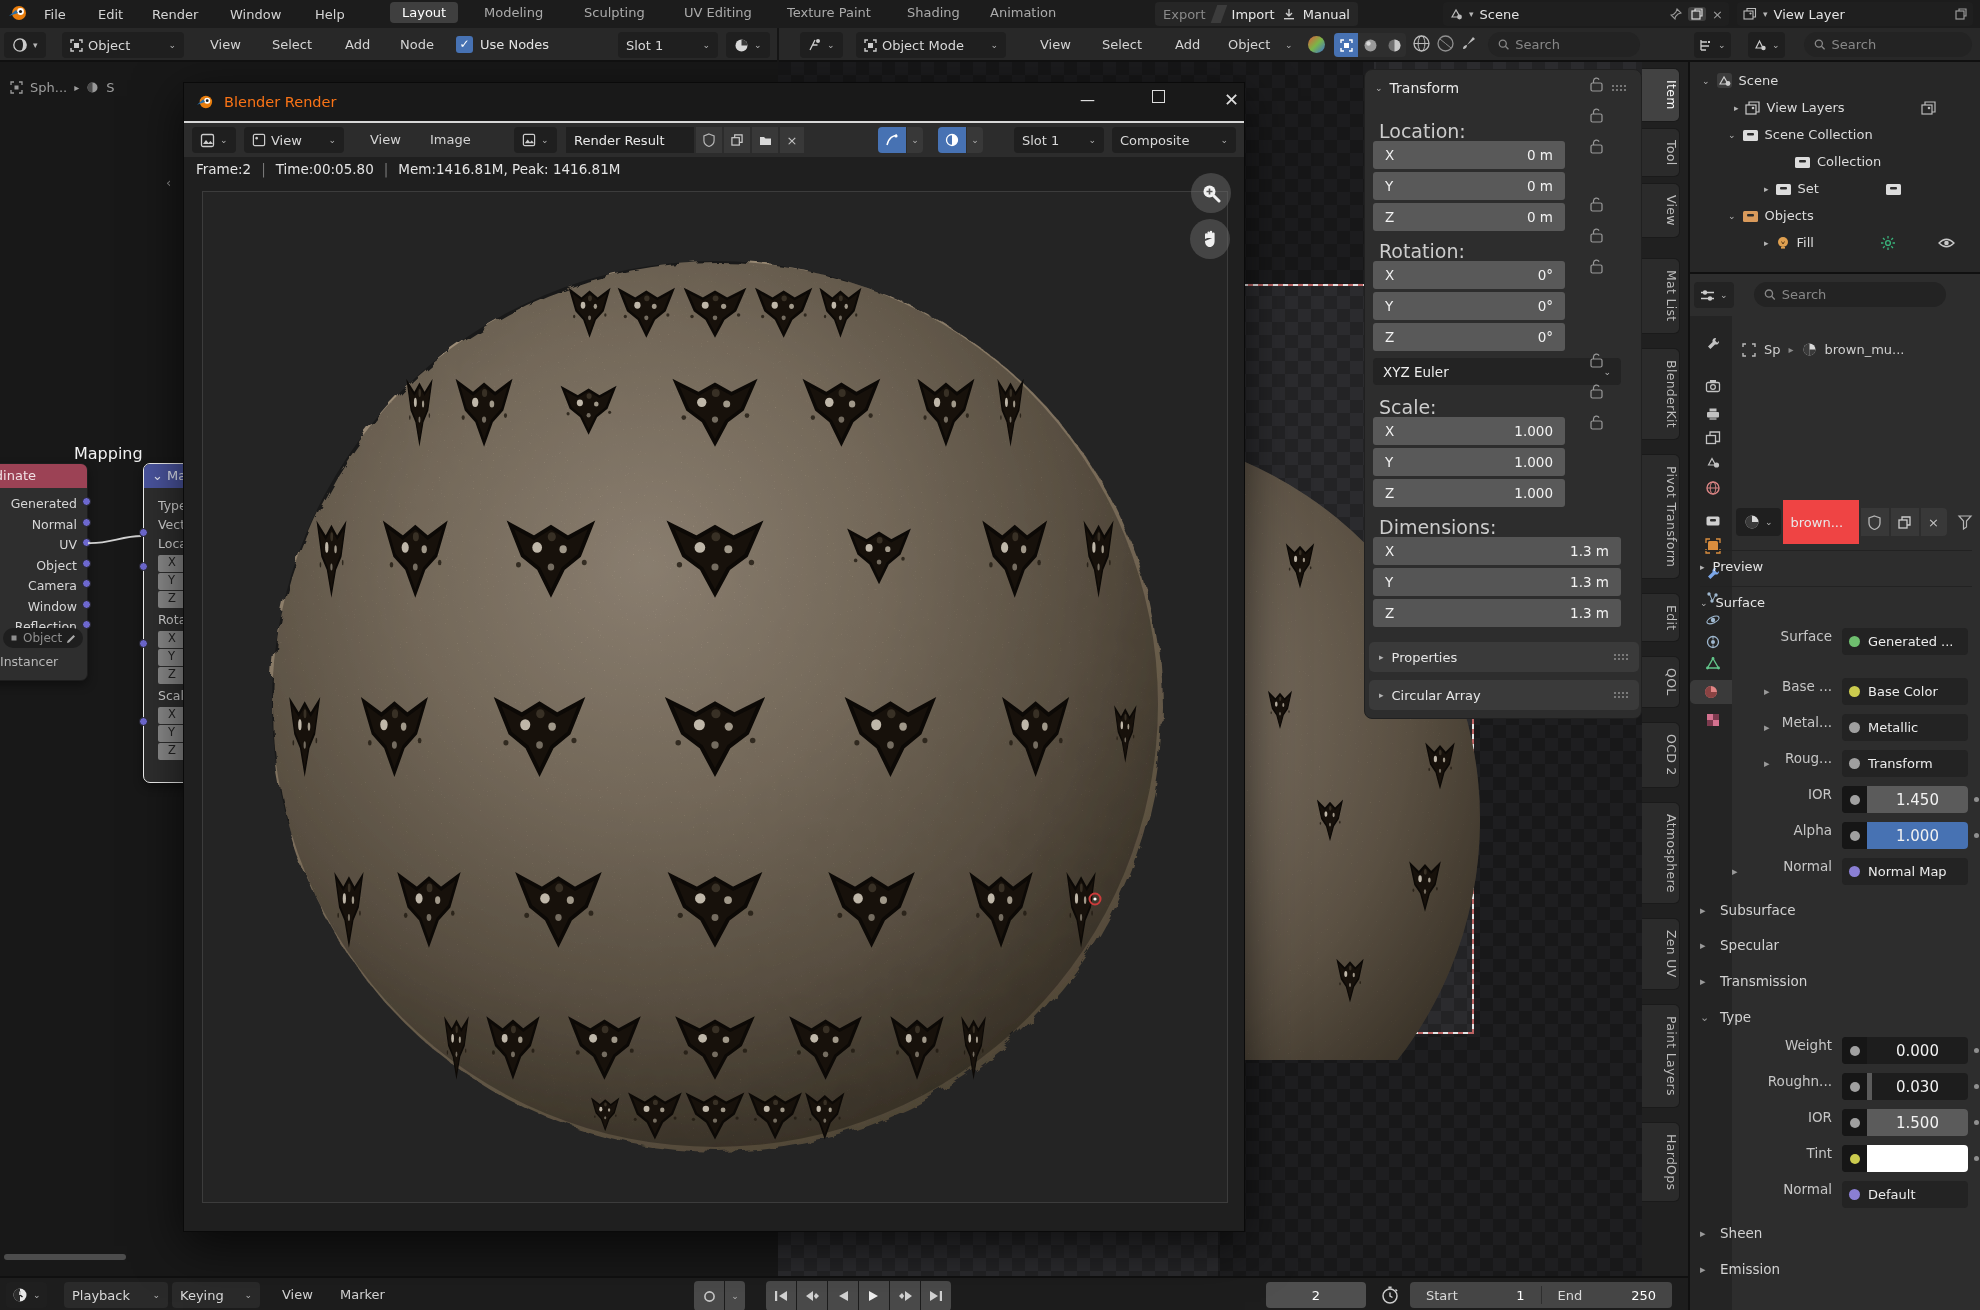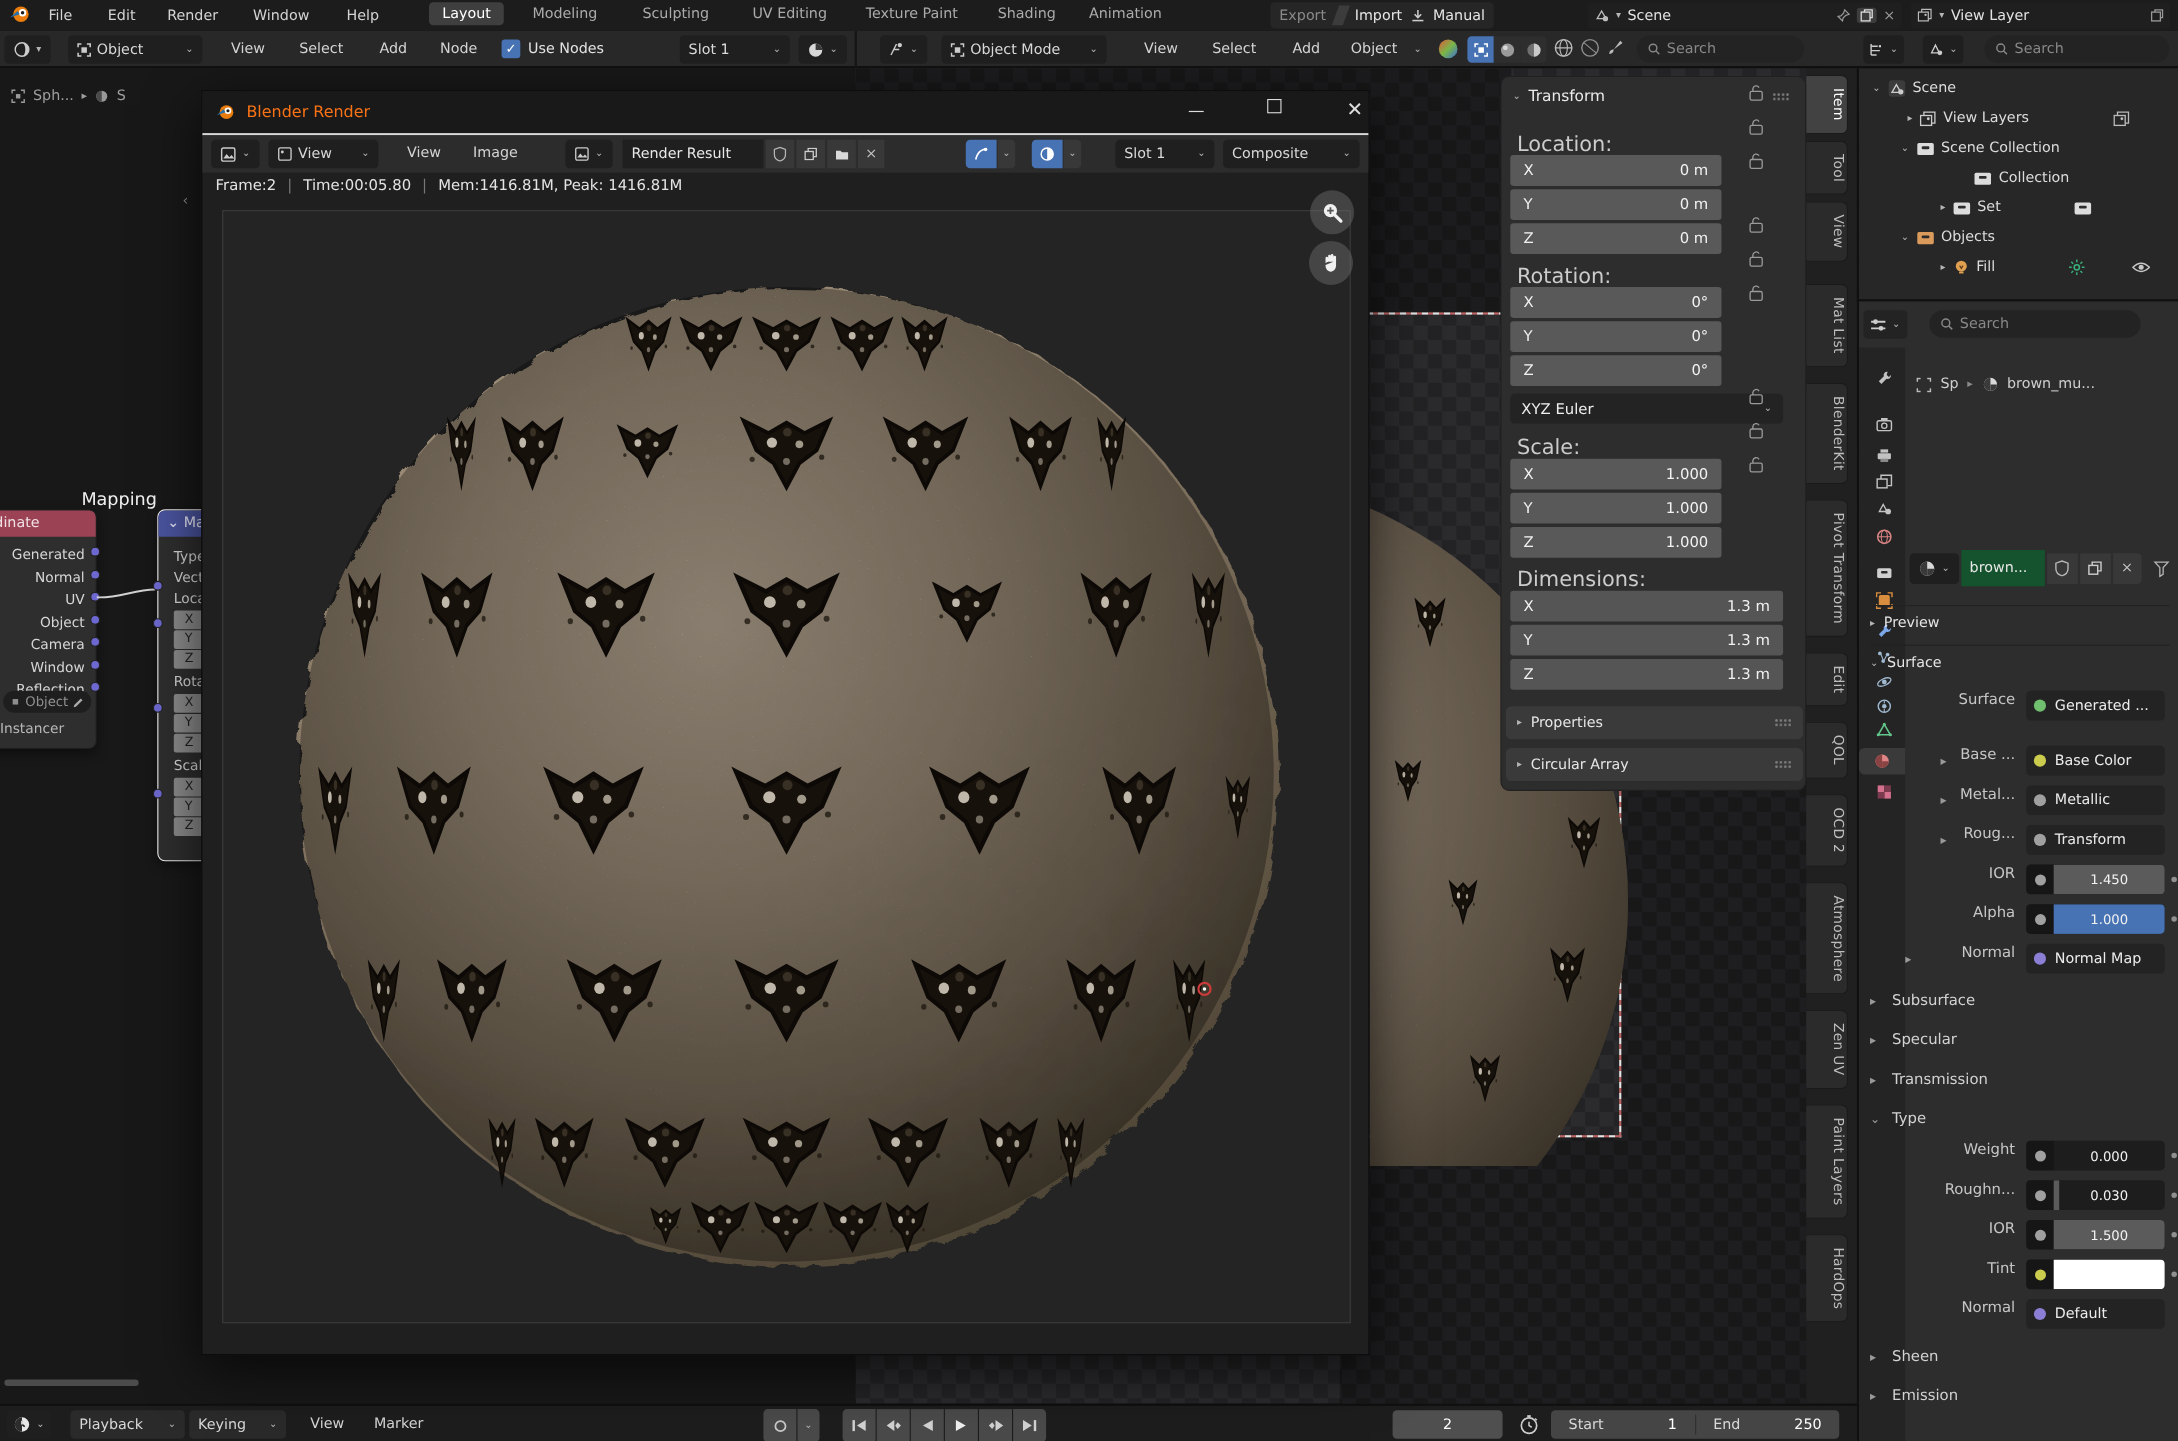--- a/index.html
+++ b/index.html
@@ -27,21 +27,21 @@
   .tabv.active{background:#424242;color:#ffffff}
   .searchbox{background:#232323;border-radius:13px;height:25px;display:flex;align-items:center;gap:6px;padding:0 10px}
   .searchbox input{background:transparent;border:none;outline:none;color:#bbb;font-size:13px;width:100%;font-family:inherit}
   .searchbox input::placeholder{color:#888}
   .prow-label{position:absolute;right:150px;color:#c6c6c6;font-size:13.5px;text-align:right;white-space:nowrap}
   .vwidget{position:absolute;left:152px;width:126px;height:27px;background:#232323;border-radius:4px;
     display:flex;align-items:center;gap:8px;padding:0 7px;color:#ececec;font-size:13px;overflow:hidden;white-space:nowrap}
   .dot{width:11px;height:11px;border-radius:50%;flex:0 0 auto}
   .slider{position:absolute;left:152px;width:126px;height:27px;border-radius:4px;background:#1d1d1d;display:flex;overflow:hidden}
   .slider .dotseg{width:25px;background:#161616;display:flex;align-items:center;justify-content:center;flex:0 0 auto}
-  .slider .track{position:relative;flex:1;display:flex;align-items:center;justify-content:center;color:#f2f2f2;font-size:12px}
+  .slider .track{position:relative;flex:1;display:flex;align-items:center;justify-content:center;color:#f2f2f2;font-size:15px}
   .slider .fill{position:absolute;left:0;top:0;bottom:0;background:#5b5b5b}
   .slider .val{position:relative;z-index:2}
   .seclbl{position:absolute;left:30px;color:#d2d2d2;font-size:13.5px}
   .secarrow{position:absolute;left:10px;color:#9a9a9a;font-size:11px}
   .olrow{position:absolute;height:27px;display:flex;align-items:center;gap:6px;color:#dcdcdc;font-size:13px;white-space:nowrap}
   .keydot{position:absolute;left:284px;width:5px;height:5px;border-radius:50%;background:#8f8f8f}
   .transport{width:30px;height:30px;background:#4a4a4a;display:flex;align-items:center;justify-content:center}
   svg{display:block}
 </style>
 </head>
@@ -787,21 +787,21 @@
 
   <div class="abs flex" style="left:46px;top:226px;gap:2px">
     <div class="btn" style="height:28px">
       <svg width="16" height="16" viewBox="0 0 16 16">
           <circle cx="8" cy="8" r="6.5" fill="#d8d8d8"></circle>
           <path d="M8,1.5A6.5,6.5 0 0 0 8,14.5z" fill="#3a3a3a"></path>
           <path d="M8,8L14.5,8A6.5,6.5 0 0 1 8,14.5z" fill="#3a3a3a"></path>
         </svg>
       <span class="chev">⌄</span>
     </div>
-    <div style="width:76px;height:33px;background:#14532d;color:#e8e8e8;display:flex;align-items:center;padding:0 8px;white-space:nowrap;overflow:hidden">brown...</div>
+    <div style="width:76px;height:44px;background:#ef4444;color:#e8e8e8;display:flex;align-items:center;padding:0 8px;white-space:nowrap;overflow:hidden">brown...</div>
     <div style="width:28px;height:28px;background:#383838;display:flex;align-items:center;justify-content:center">
       <svg width="13" height="15" viewBox="0 0 13 15">
           <path d="M6.5,1 12,3v5c0,3.5-2.5,5.5-5.5,6.5C3.5,13.5 1,11.5 1,8V3z" fill="none" stroke="#b5b5b5" stroke-width="1.3"></path>
         </svg>
     </div>
     <div style="width:28px;height:28px;background:#383838;display:flex;align-items:center;justify-content:center">
       <svg width="13" height="13" viewBox="0 0 13 13">
           <rect x="1" y="4" width="8" height="8" fill="none" stroke="#ccc" stroke-width="1.3"></rect>
           <path d="M4,4V1h8v8h-3" fill="none" stroke="#ccc" stroke-width="1.3"></path>
         </svg>

